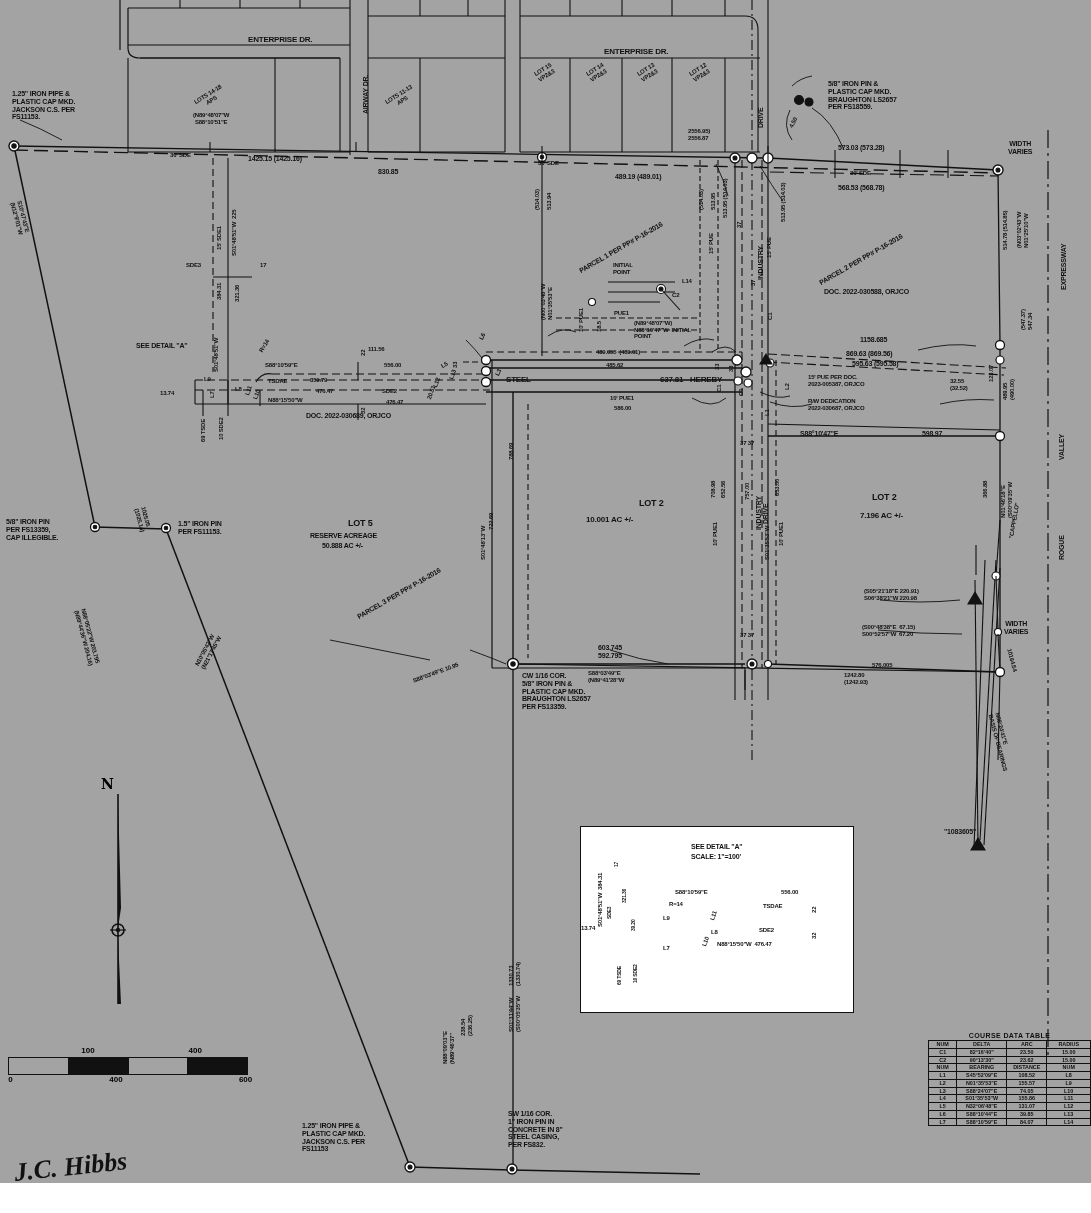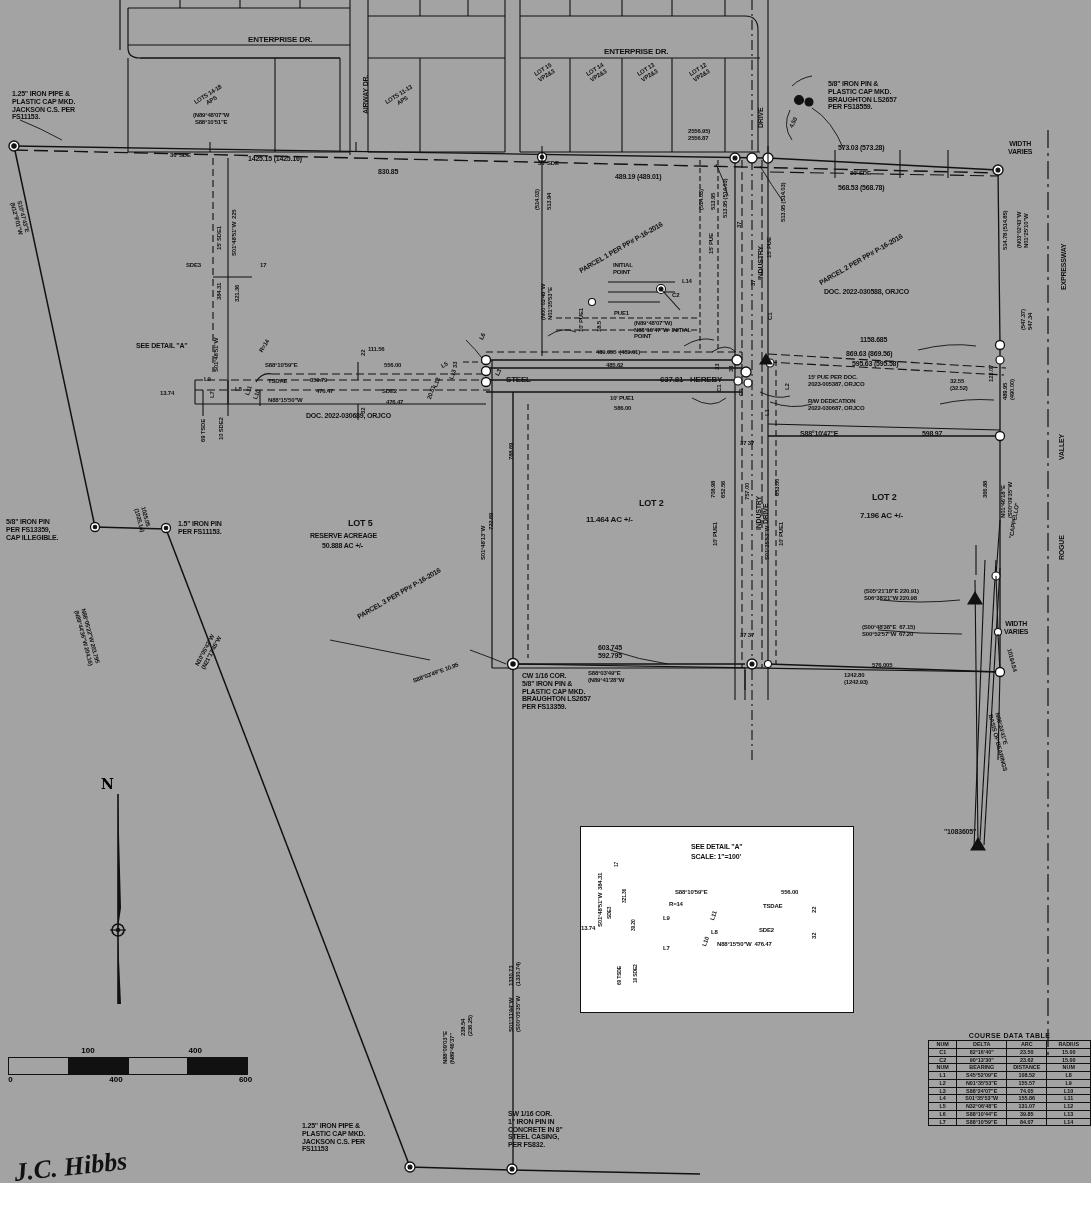--- a/index.html
+++ b/index.html
@@ -527,21 +527,21 @@
   <div class="lbl t6 r90" style="left:738px;top:396px;">C1</div>
   <div class="lbl t6 r90" style="left:716px;top:392px;">C1</div>
   <div class="lbl t6 r90" style="left:764px;top:416px;">L1</div>
 
   <div class="lbl t7" style="left:800px;top:430px;">S88°10'47"E</div>
   <div class="lbl t7" style="left:922px;top:430px;">598.97</div>
 
   <div class="lbl t9 ctr" style="left:872px;top:492px;">LOT 2</div>
   <div class="lbl t8 ctr" style="left:860px;top:512px;">7.196 AC +/-</div>
   <div class="lbl t9 ctr" style="left:598px;top:498px;padding-left:41px;">LOT 2</div>
-  <div class="lbl t8 ctr" style="left:586px;top:516px;">11.464 AC +/-</div>
+  <div class="lbl t8 ctr" style="left:586px;top:516px;">10.001 AC +/-</div>
   <div class="lbl t9 ctr" style="left:348px;top:518px;">LOT 5</div>
   <div class="lbl t7 ctr" style="left:310px;top:532px;">RESERVE ACREAGE</div>
   <div class="lbl t7 ctr" style="left:322px;top:542px;">50.888 AC +/-</div>
 
   <div class="lbl t6 r90" style="left:508px;top:460px;">788.69</div>
   <div class="lbl t6 r90" style="left:488px;top:530px;">722.69</div>
   <div class="lbl t6 r90" style="left:480px;top:560px;">S01°48'13"W</div>
   <div class="lbl t6 r90" style="left:710px;top:498px;">708.98</div>
   <div class="lbl t6 r90" style="left:720px;top:498px;">652.56</div>
   <div class="lbl t6 r90" style="left:744px;top:500px;">757.00</div>

